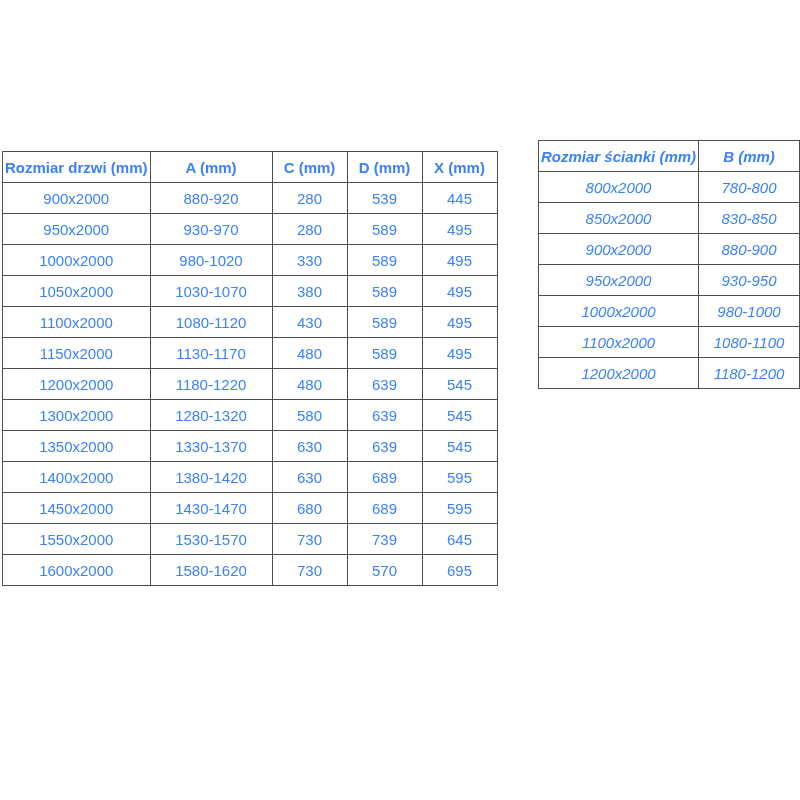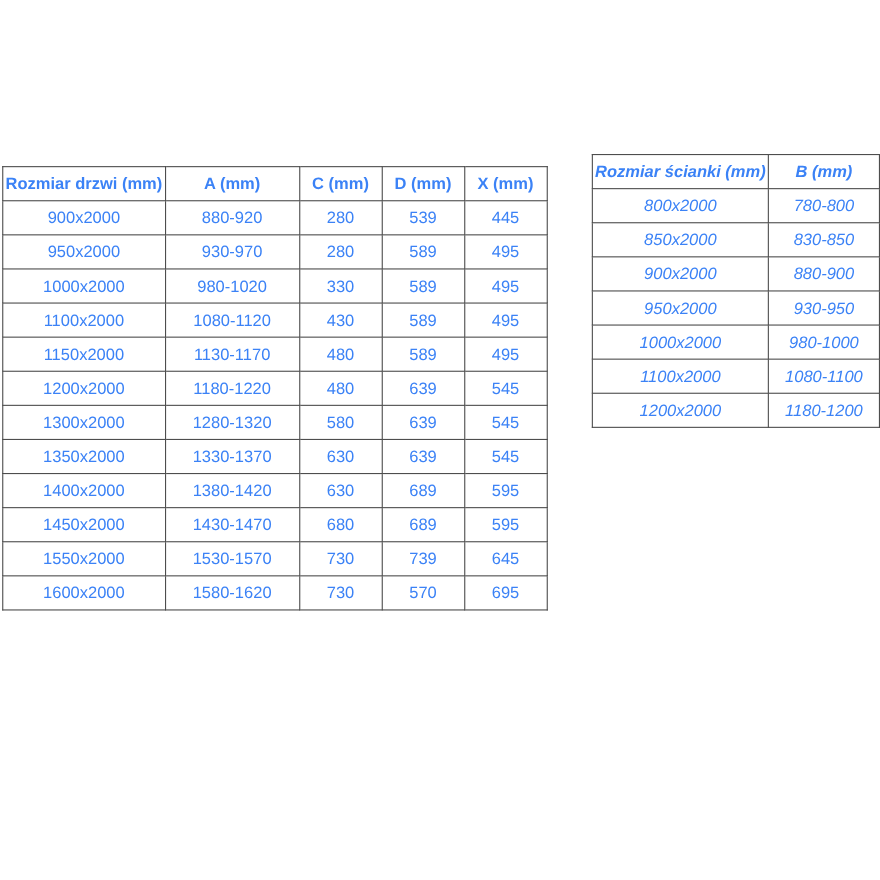--- a/index.html
+++ b/index.html
@@ -87,20 +87,27 @@
           <td>495</td>
         </tr>
         <tr>
           <td>1000x2000</td>
           <td>980-1020</td>
           <td>330</td>
           <td>589</td>
           <td>495</td>
         </tr>
         <tr>
+          <td>1050x2000</td>
+          <td>1030-1070</td>
+          <td>380</td>
+          <td>589</td>
+          <td>495</td>
+        </tr>
+        <tr>
           <td>1100x2000</td>
           <td>1080-1120</td>
           <td>430</td>
           <td>589</td>
           <td>495</td>
         </tr>
         <tr>
           <td>1150x2000</td>
           <td>1130-1170</td>
           <td>480</td>

